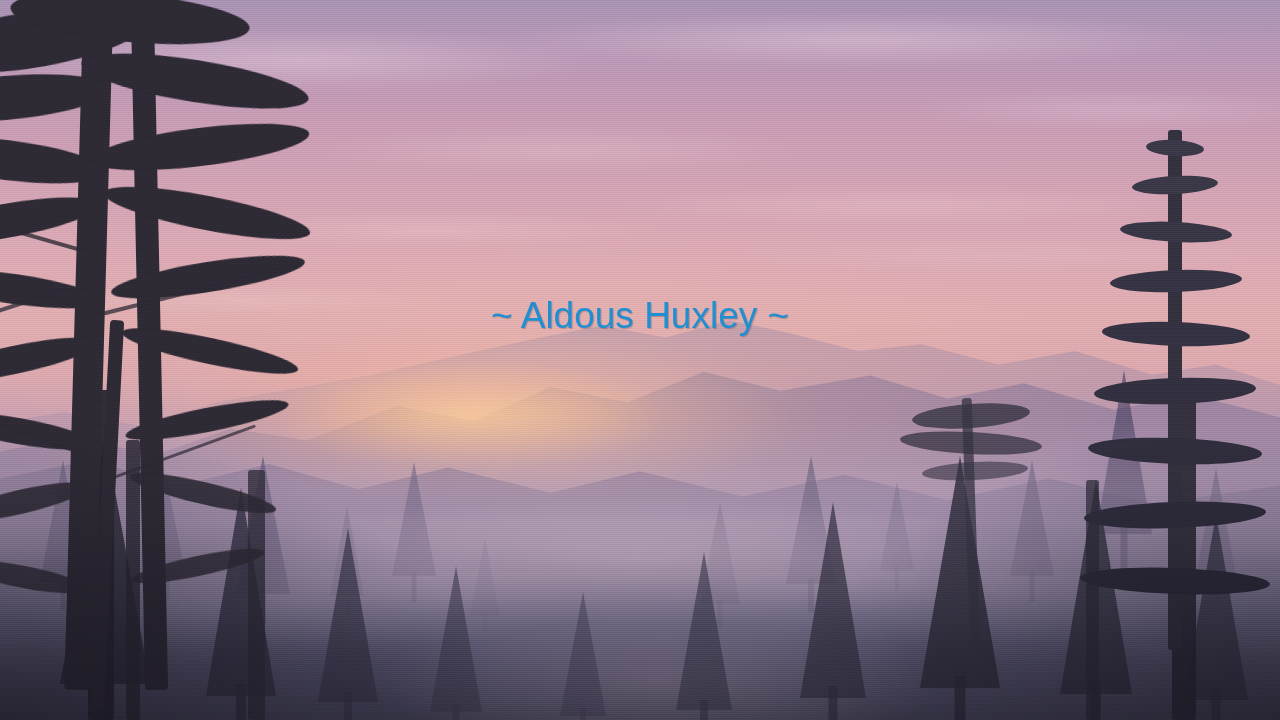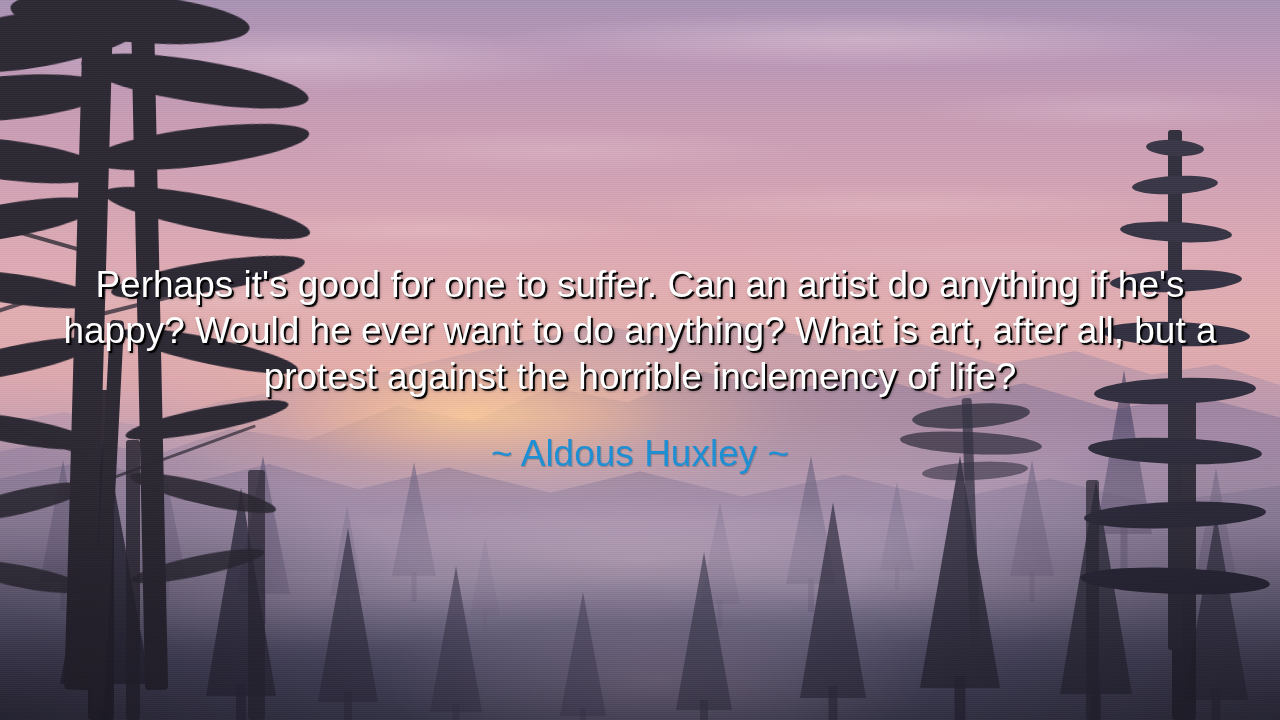--- a/index.html
+++ b/index.html
@@ -356,17 +356,16 @@
     <span style="position:absolute; left:68px; top:0; width:10px; height:250px; background:rgba(56,54,70,.78); border-radius:3px; transform:rotate(-2deg)"></span>
     <span style="position:absolute; left:14px; top:6px;  width:118px; height:24px; background:rgba(54,52,68,.80); border-radius:50%; transform:rotate(-4deg)"></span>
     <span style="position:absolute; left:2px;  top:34px; width:142px; height:22px; background:rgba(52,50,66,.74); border-radius:50%; transform:rotate(3deg)"></span>
     <span style="position:absolute; left:24px; top:64px; width:106px; height:18px; background:rgba(56,54,70,.62); border-radius:50%; transform:rotate(-3deg)"></span>
   </div>
 
   <div class="layer" id="vignette"></div>
   <div class="layer" id="grain"></div>
 
   <div id="text-overlay">
-    <div id="quote-text">Perhaps it's good for one to suffer. Can an artist do anything if he's happy? Would he ever want to do anything? What is art, after all, but a protest against the horrible inclemency of life?</div>
     <div id="attribution">~ Aldous Huxley ~</div>
   </div>
 
 </div>
 
 </body></html>

